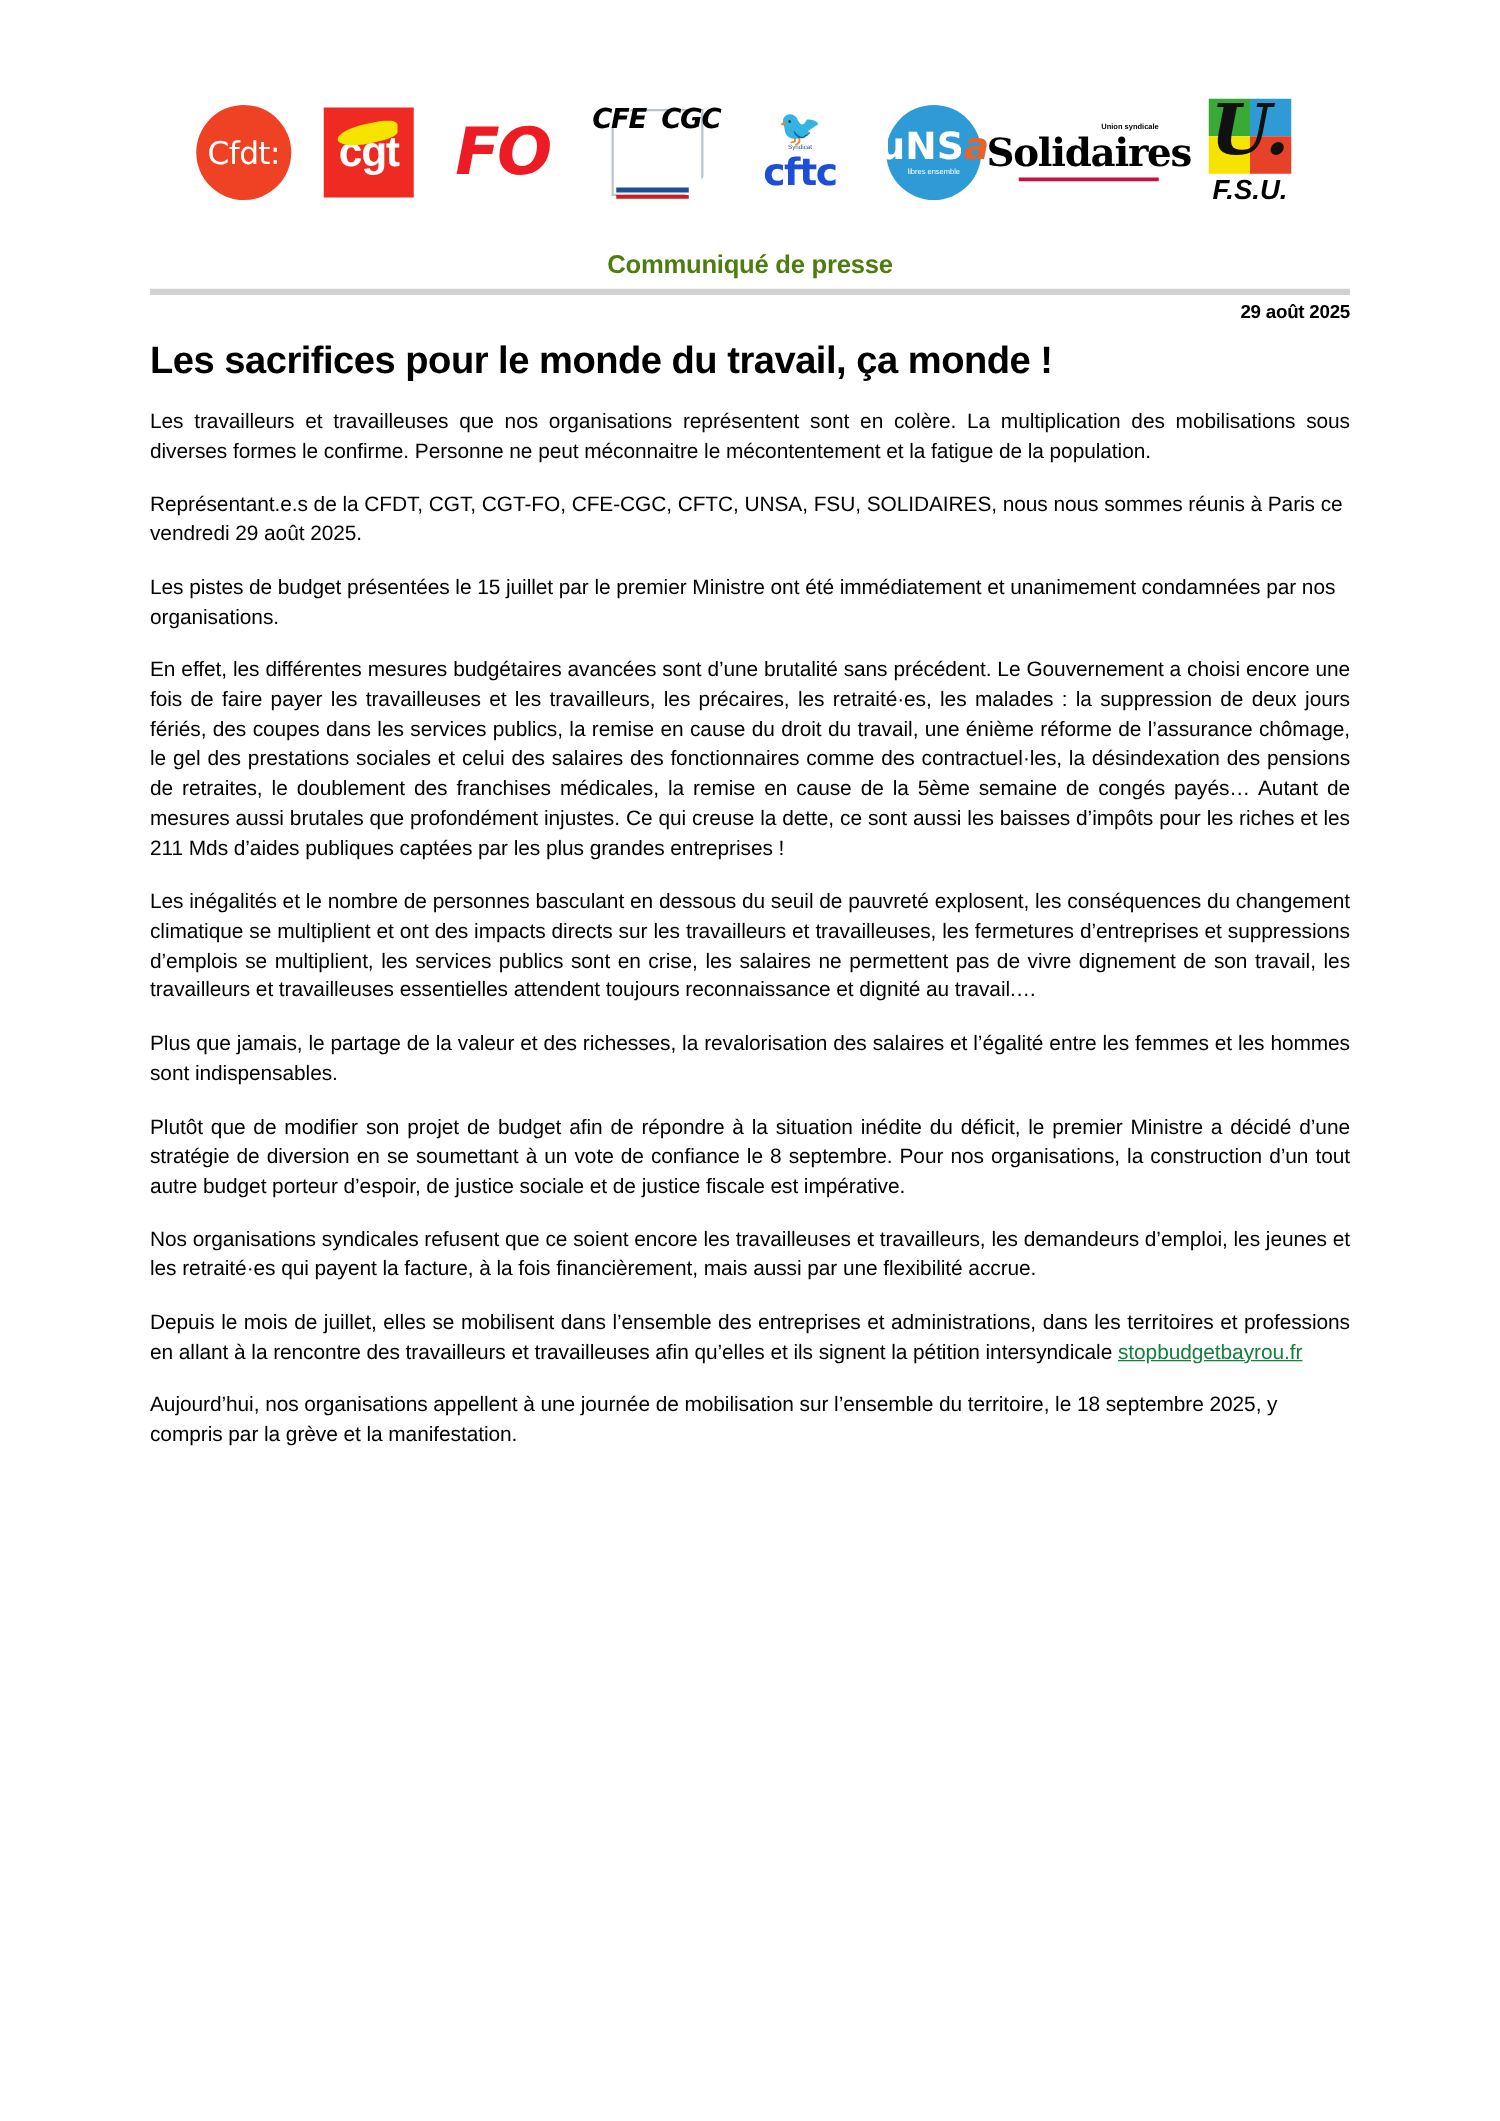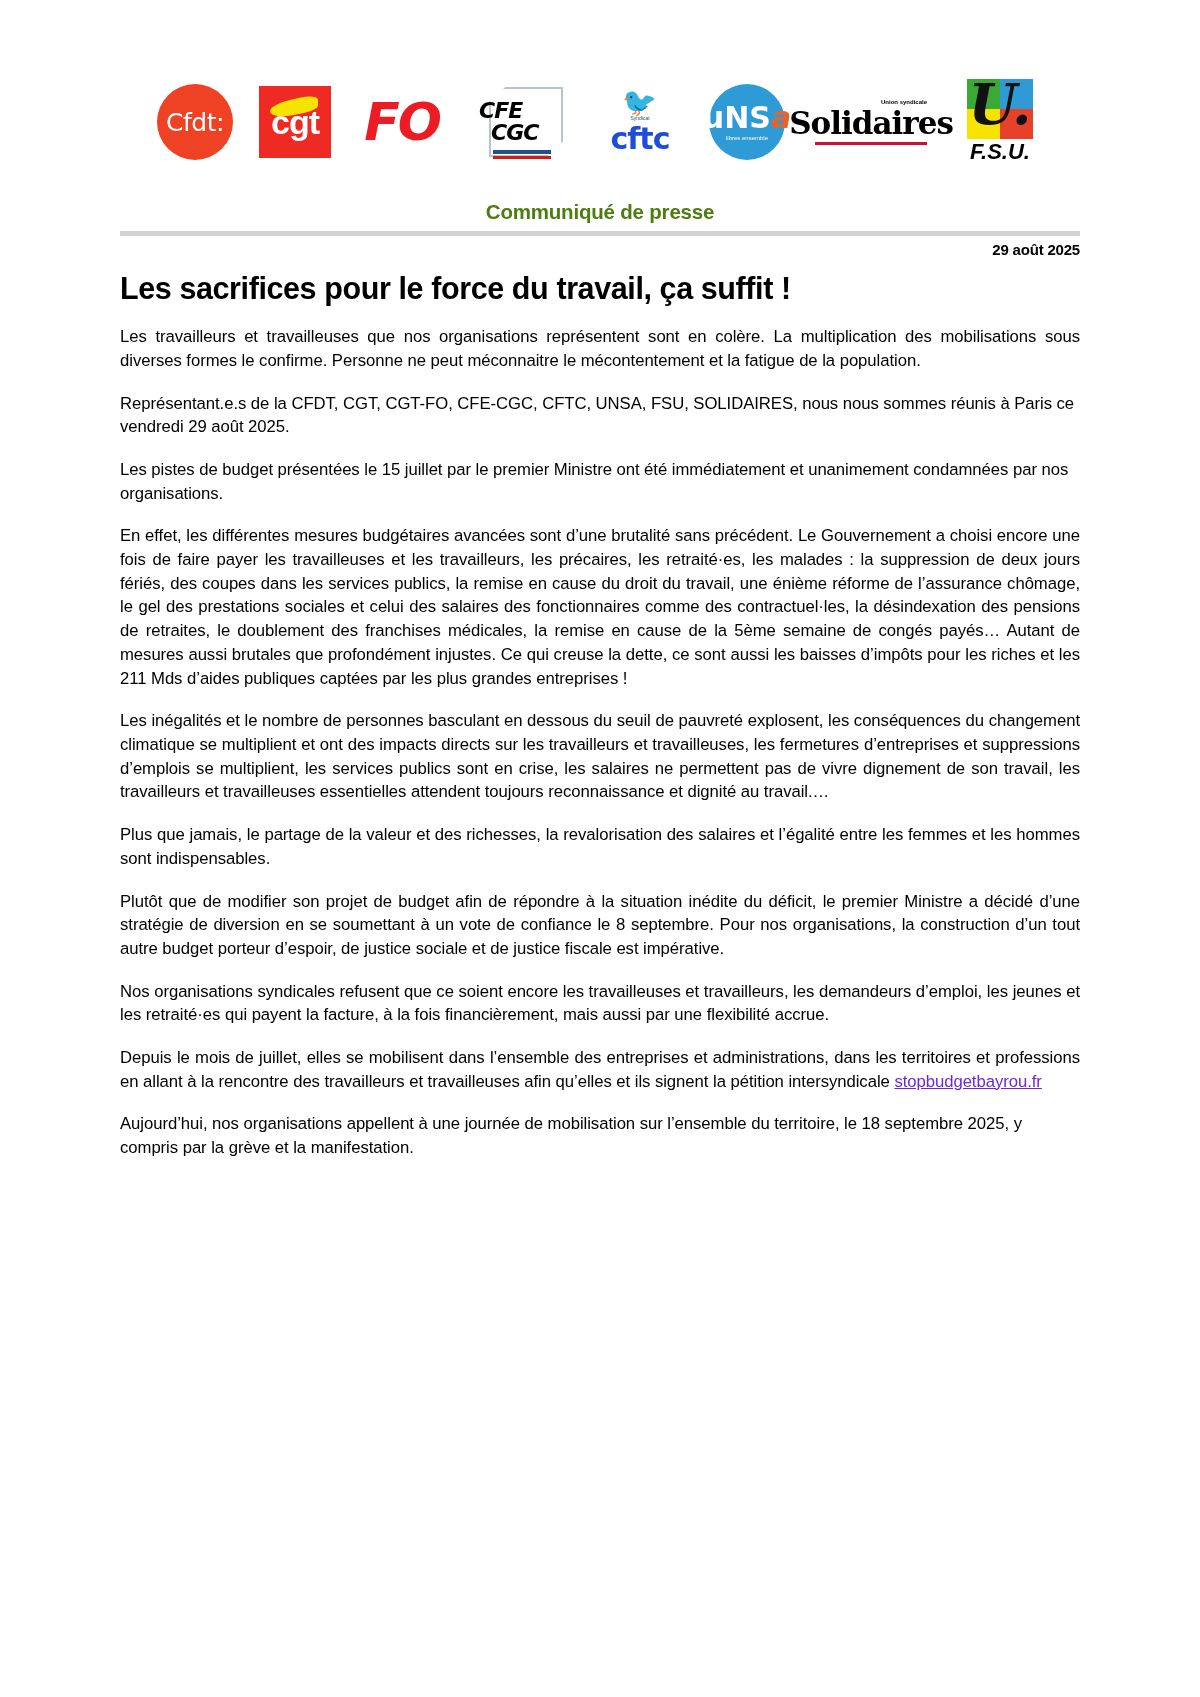--- a/index.html
+++ b/index.html
@@ -83,21 +83,21 @@
     font-weight: bold;
     font-style: italic;
     font-size: 52px;
     letter-spacing: -2px;
     font-family: "DejaVu Sans", sans-serif;
     width: 90px;
   }
   
   .logo-cfecgc {
     width: 92px; height: 74px;
-    flex-direction: column;
+    flex-direction: row;
     align-items: flex-start;
     justify-content: center;
     padding-left: 6px;
   }
   .logo-cfecgc .hex {
     position: absolute;
     top: 2px; left: 16px;
     width: 70px; height: 66px;
     border: 2px solid #b9c3cc;
     clip-path: polygon(22% 0, 100% 0, 100% 78%, 78% 100%, 0 100%, 0 22%);
@@ -236,21 +236,21 @@
     margin: 0 0 19px 0;
     font-size: 16.7px;
     line-height: 1.42;
     text-align: justify;
     letter-spacing: -0.05px;
   }
   .body-text p.nojust {
     text-align: left;
   }
   a.inline-link {
-    color: #6d28d9;
+    color: #15803d;
     text-decoration: underline;
   }
 </style>
 </head>
 <body>
 
 <div class="page">
 
   <div class="logo-bar">
 
@@ -304,21 +304,21 @@
     </div>
 
   </div>
 
   <div class="header-block">
     <div class="cp-title">Communiqué de presse</div>
     <div class="rule"></div>
     <div class="date-line">29 août 2025</div>
   </div>
 
-  <h1 class="doc-title">Les sacrifices pour le force du travail, ça suffit !</h1>
+  <h1 class="doc-title">Les sacrifices pour le monde du travail, ça monde !</h1>
 
   <div class="body-text">
     <p>Les travailleurs et travailleuses que nos organisations représentent sont en colère. La multiplication des mobilisations sous diverses formes le confirme. Personne ne peut méconnaitre le mécontentement et la fatigue de la population.</p>
     <p class="nojust">Représentant.e.s de la CFDT, CGT, CGT-FO, CFE-CGC, CFTC, UNSA, FSU, SOLIDAIRES, nous nous sommes réunis à Paris ce vendredi 29 août 2025.</p>
     <p class="nojust">Les pistes de budget présentées le 15 juillet par le premier Ministre ont été immédiatement et unanimement condamnées par nos organisations.</p>
     <p>En effet, les différentes mesures budgétaires avancées sont d’une brutalité sans précédent. Le Gouvernement a choisi encore une fois de faire payer les travailleuses et les travailleurs, les précaires, les retraité·es, les malades : la suppression de deux jours fériés, des coupes dans les services publics, la remise en cause du droit du travail, une énième réforme de l’assurance chômage, le gel des prestations sociales et celui des salaires des fonctionnaires comme des contractuel·les, la désindexation des pensions de retraites, le doublement des franchises médicales, la remise en cause de la 5ème semaine de congés payés… Autant de mesures aussi brutales que profondément injustes. Ce qui creuse la dette, ce sont aussi les baisses d’impôts pour les riches et les 211 Mds d’aides publiques captées par les plus grandes entreprises !</p>
     <p>Les inégalités et le nombre de personnes basculant en dessous du seuil de pauvreté explosent, les conséquences du changement climatique se multiplient et ont des impacts directs sur les travailleurs et travailleuses, les fermetures d’entreprises et suppressions d’emplois se multiplient, les services publics sont en crise, les salaires ne permettent pas de vivre dignement de son travail, les travailleurs et travailleuses essentielles attendent toujours reconnaissance et dignité au travail.…</p>
     <p>Plus que jamais, le partage de la valeur et des richesses, la revalorisation des salaires et l’égalité entre les femmes et les hommes sont indispensables.</p>
     <p>Plutôt que de modifier son projet de budget afin de répondre à la situation inédite du déficit, le premier Ministre a décidé d’une stratégie de diversion en se soumettant à un vote de confiance le 8 septembre. Pour nos organisations, la construction d’un tout autre budget porteur d’espoir, de justice sociale et de justice fiscale est impérative.</p>
     <p>Nos organisations syndicales refusent que ce soient encore les travailleuses et travailleurs, les demandeurs d’emploi, les jeunes et les retraité·es qui payent la facture, à la fois financièrement, mais aussi par une flexibilité accrue.</p>

